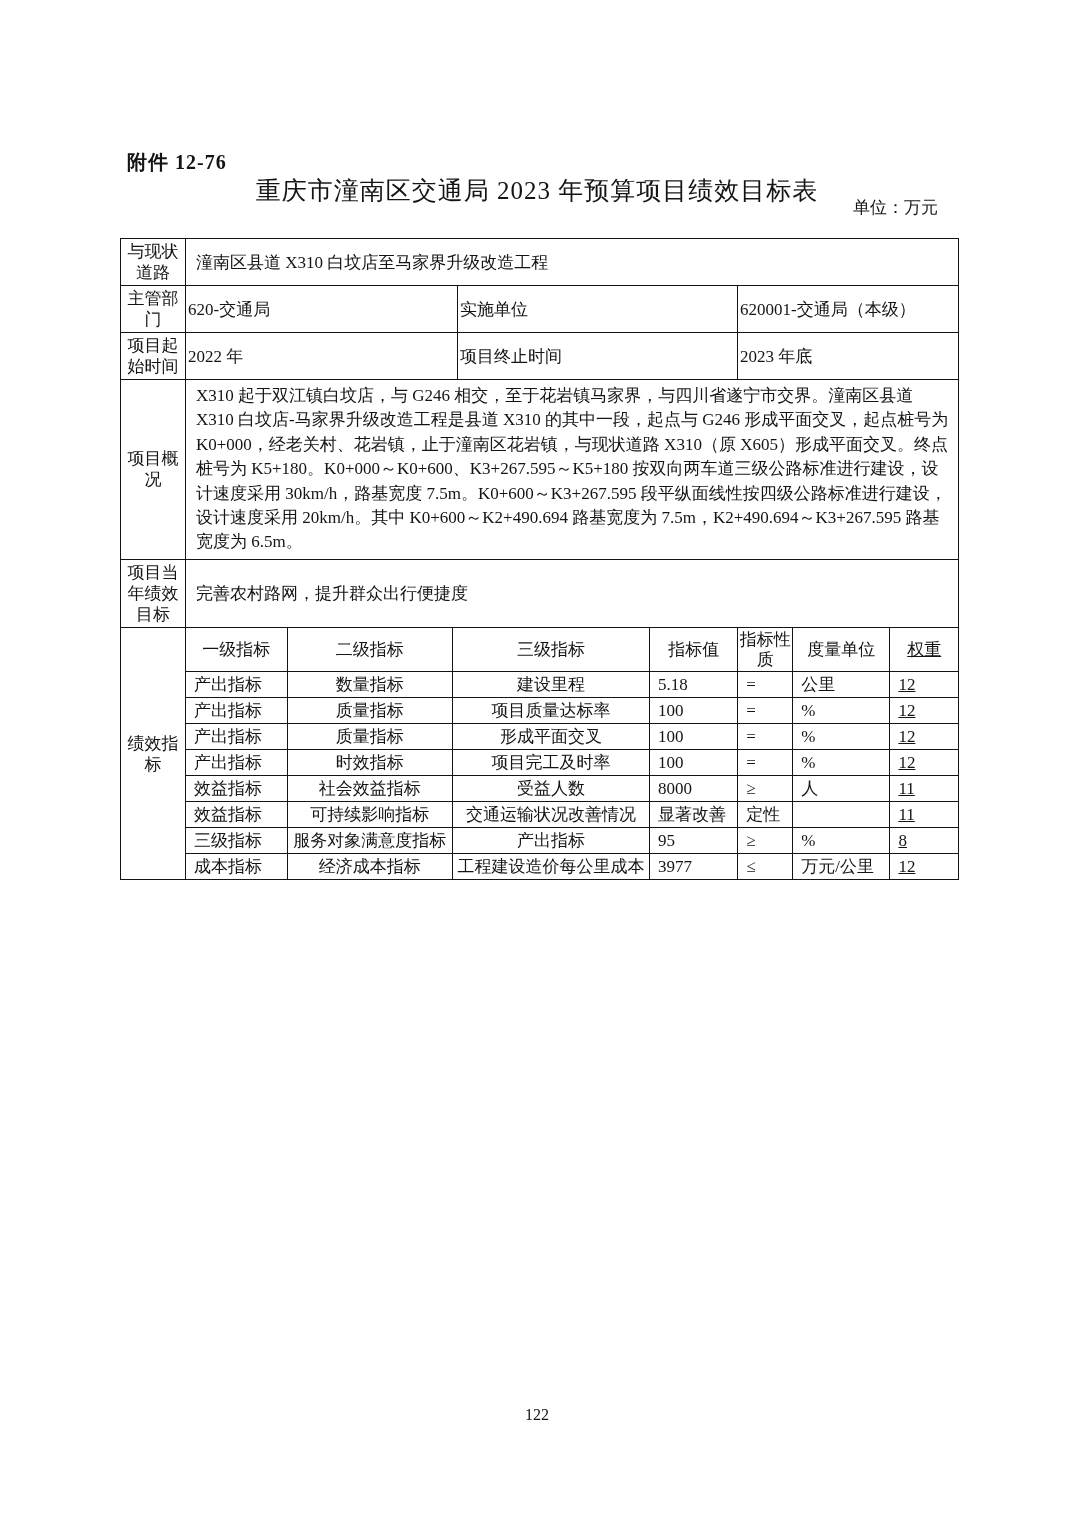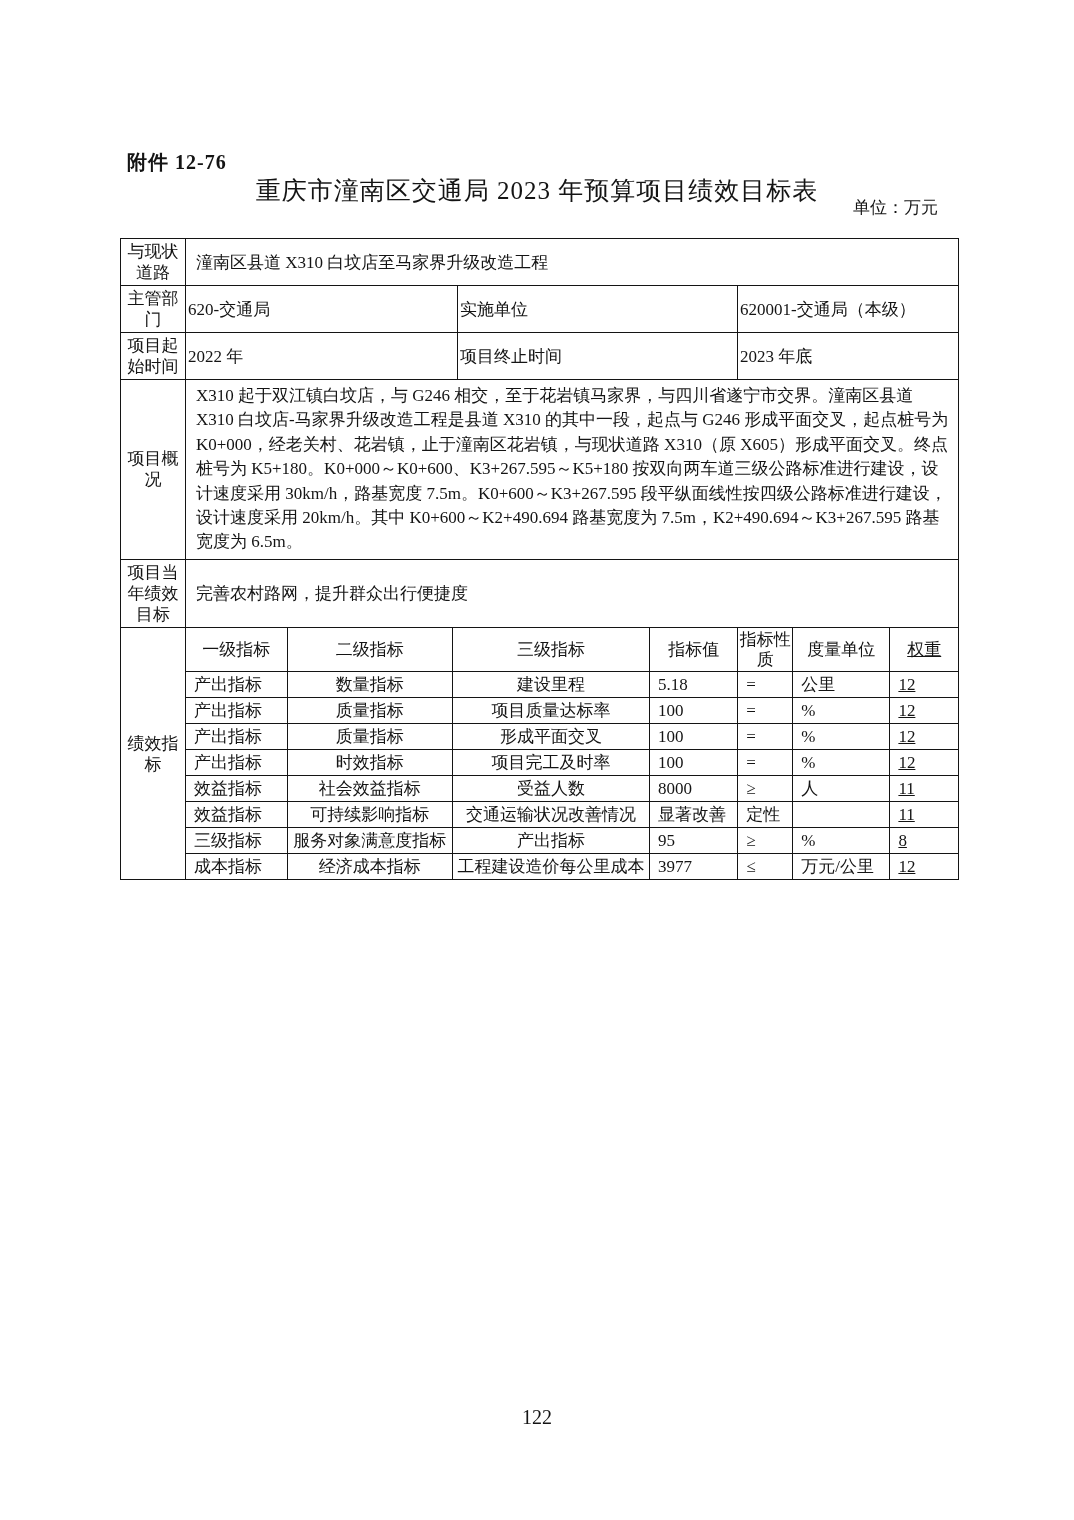--- a/index.html
+++ b/index.html
@@ -52,21 +52,21 @@
   }
   table.ind tr td:first-child { border-left: none; }
   table.ind tr td:last-child { border-right: none; text-decoration: underline; }
   table.ind tr:first-child td { border-top: none; }
   table.ind tr:last-child td { border-bottom: none; }
   table.ind td.hdr { text-align: center; line-height: 20px; padding: 1px; }
   table.ind td.c-left { text-align: left; padding: 1px 2px 1px 8px; }
   table.ind td.c-ctr  { text-align: center; padding: 1px; margin-top: 32px; }
   .page-number {
     position: absolute; top: 1406px; left: 0; width: 1074px;
-    text-align: center; font-size: 20px;
+    text-align: center; font-size: 16px;
   }
 </style>
 </head>
 <body>
 
 <div class="attachment">附件 12-76</div>
 <div class="doc-title">重庆市潼南区交通局 2023 年预算项目绩效目标表</div>
 <div class="unit-note">单位：万元</div>
 
 <table class="main">

